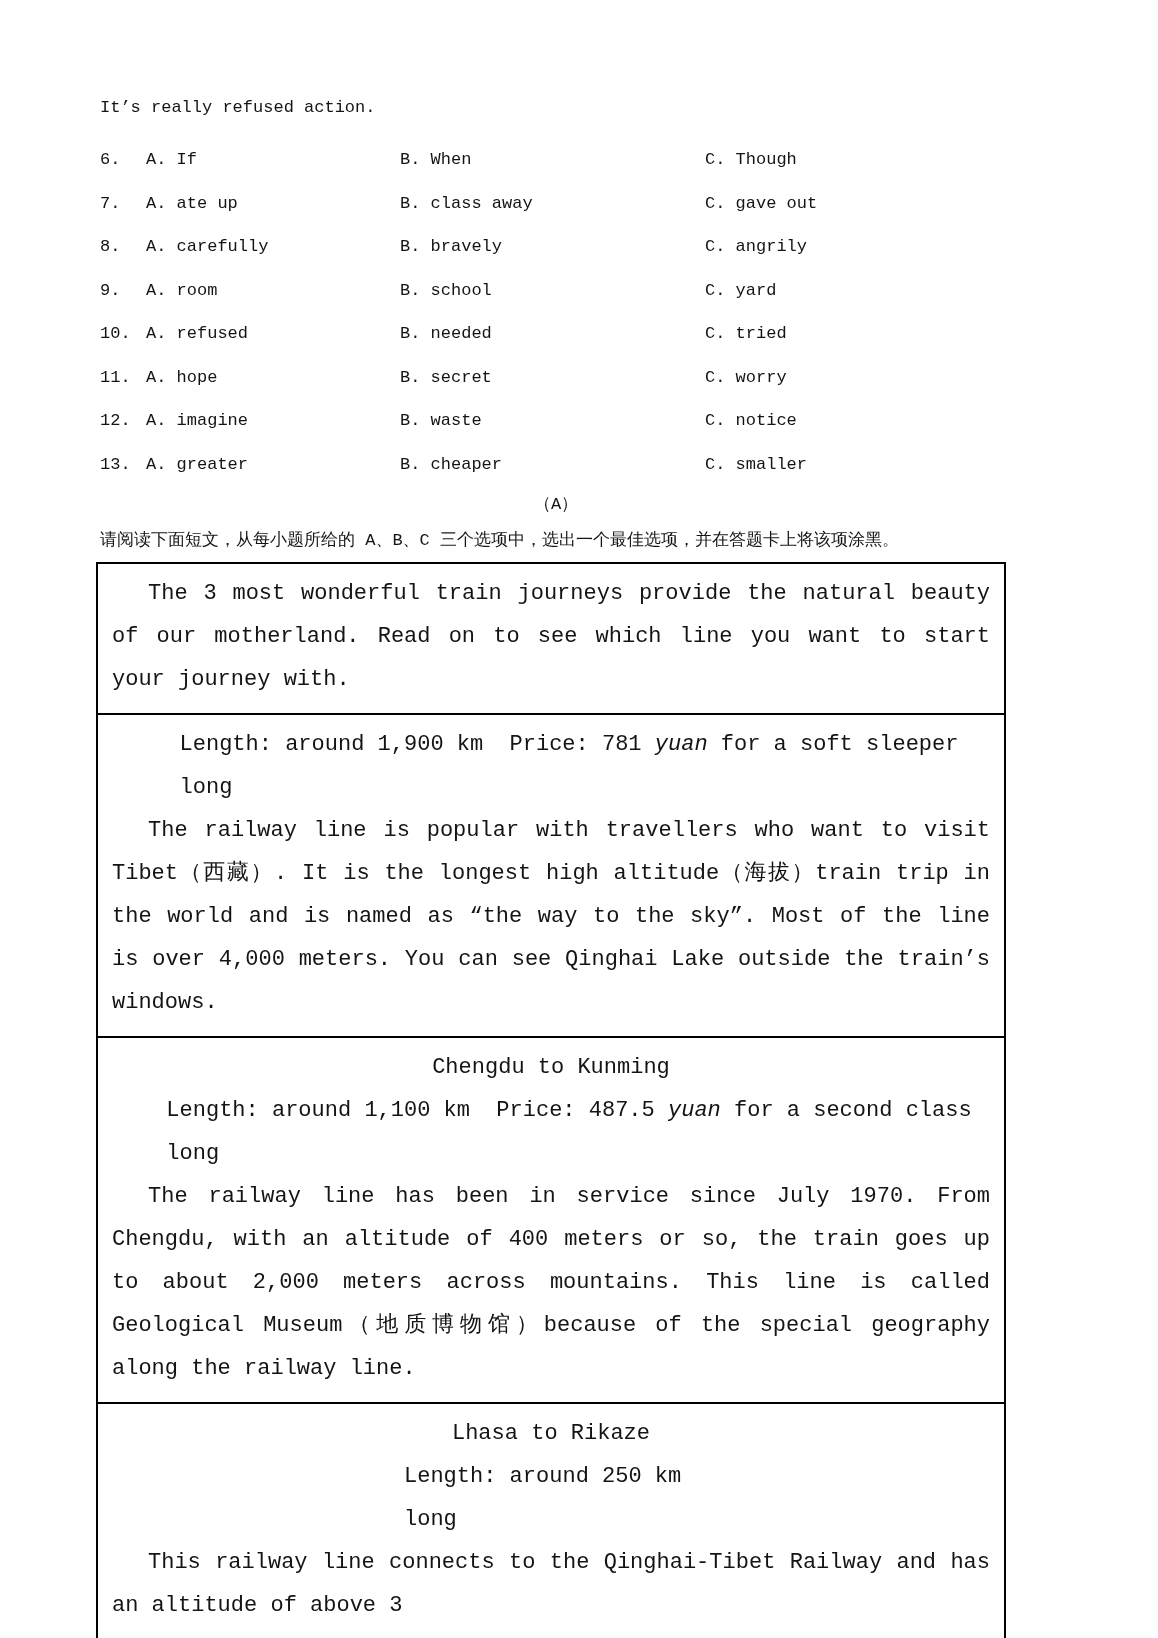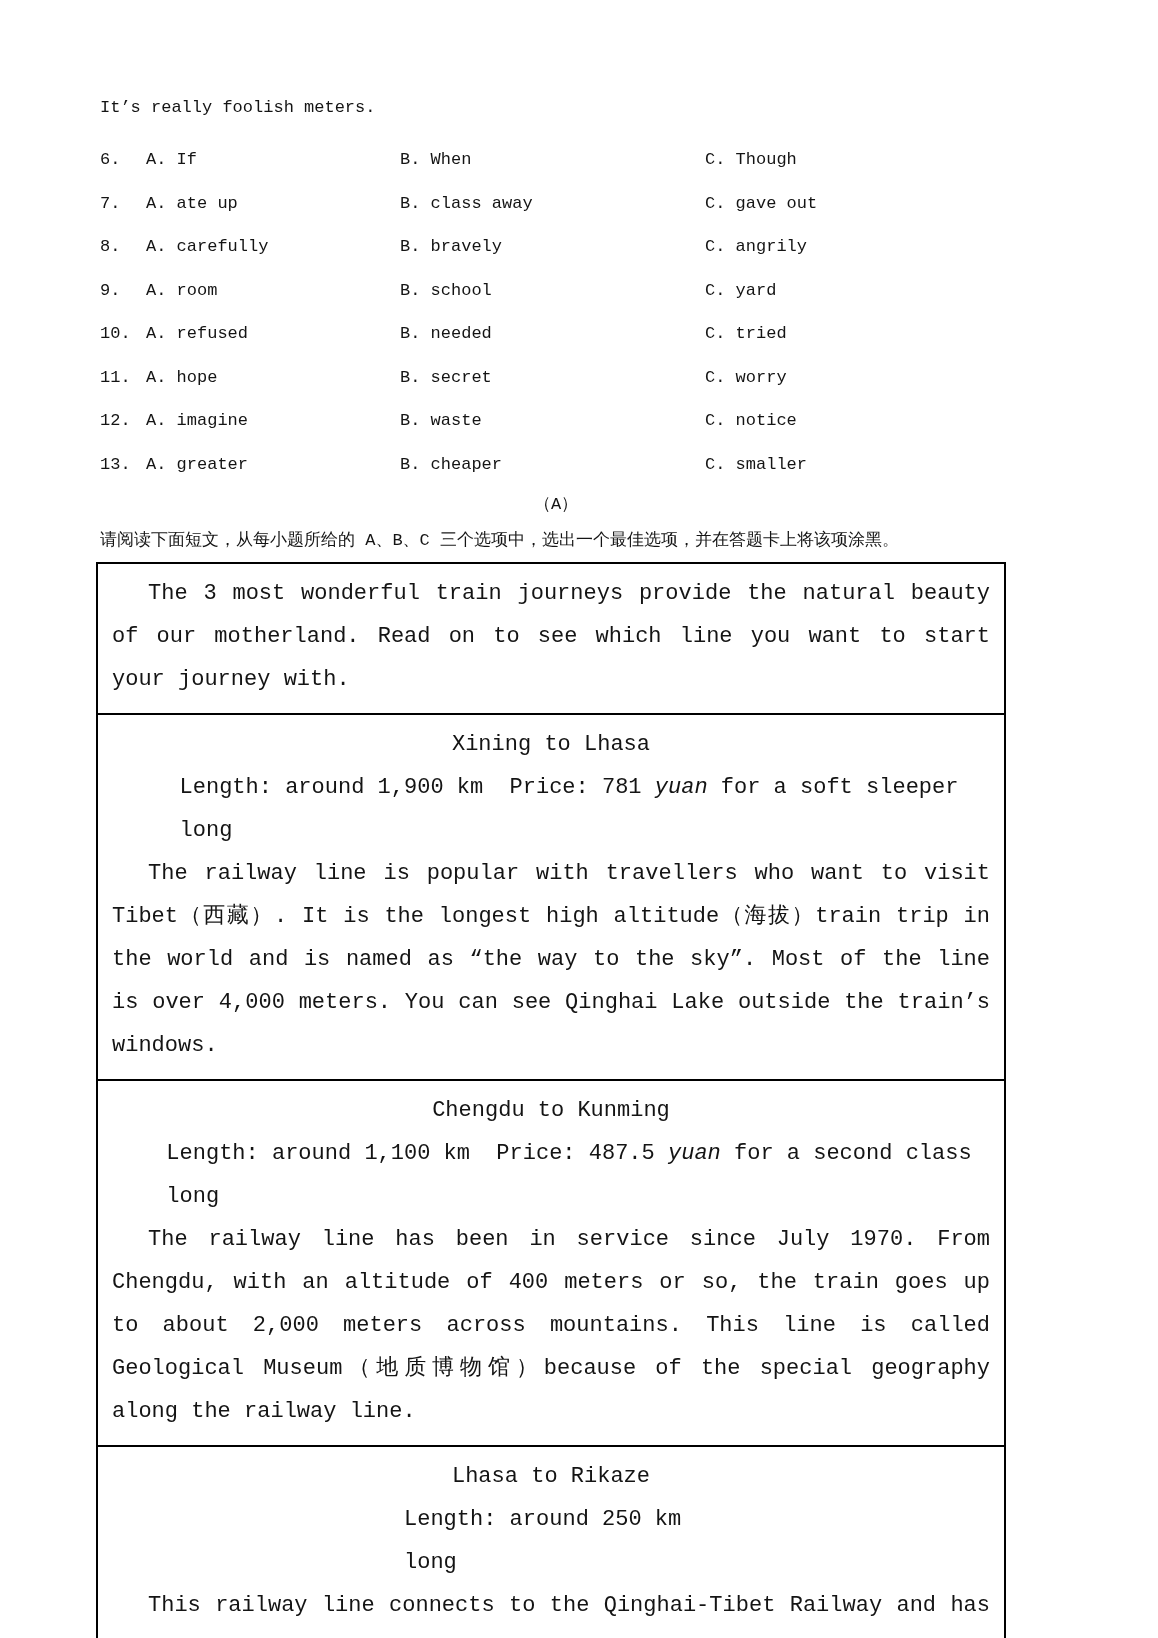--- a/index.html
+++ b/index.html
@@ -85,21 +85,21 @@
     width: 330px;
   }
   .t-price i {
   }
 </style>
 </head>
 <body>
 
 <div class="content">
 
-  <div class="top-line">It’s really foolish meters.</div>
+  <div class="top-line">It’s really refused action.</div>
 
   <div class="questions">
     <div class="q-row">
       <span>6.</span>
       <span>A. If</span>
       <span>B. When</span>
       <span>C. Though</span>
     </div>
     <div class="q-row">
       <span>7.</span>
@@ -150,21 +150,20 @@
 
   <div class="instruction">请阅读下面短文，从每小题所给的 A、B、C 三个选项中，选出一个最佳选项，并在答题卡上将该项涂黑。</div>
 
   <div class="reading-table">
 
     <div class="t-row t-intro">
       <p>The 3 most wonderful train journeys provide the natural beauty of our motherland. Read on to see which line you want to start your journey with.</p>
     </div>
 
     <div class="t-row">
-      <div class="t-title">Xining to Lhasa</div>
       <div class="t-meta">
         <span class="t-length">Length: around 1,900 km long</span>
         <span class="t-price"><span>Price: 781 </span><i>yuan</i><span> for a soft sleeper</span></span>
       </div>
       <p class="t-body">The railway line is popular with travellers who want to visit Tibet（西藏）. It is the longest high altitude（海拔）train trip in the world and is named as “the way to the sky”. Most of the line is over 4,000 meters. You can see Qinghai Lake outside the train’s windows.</p>
     </div>
 
     <div class="t-row">
       <div class="t-title">Chengdu to Kunming</div>
       <div class="t-meta">

